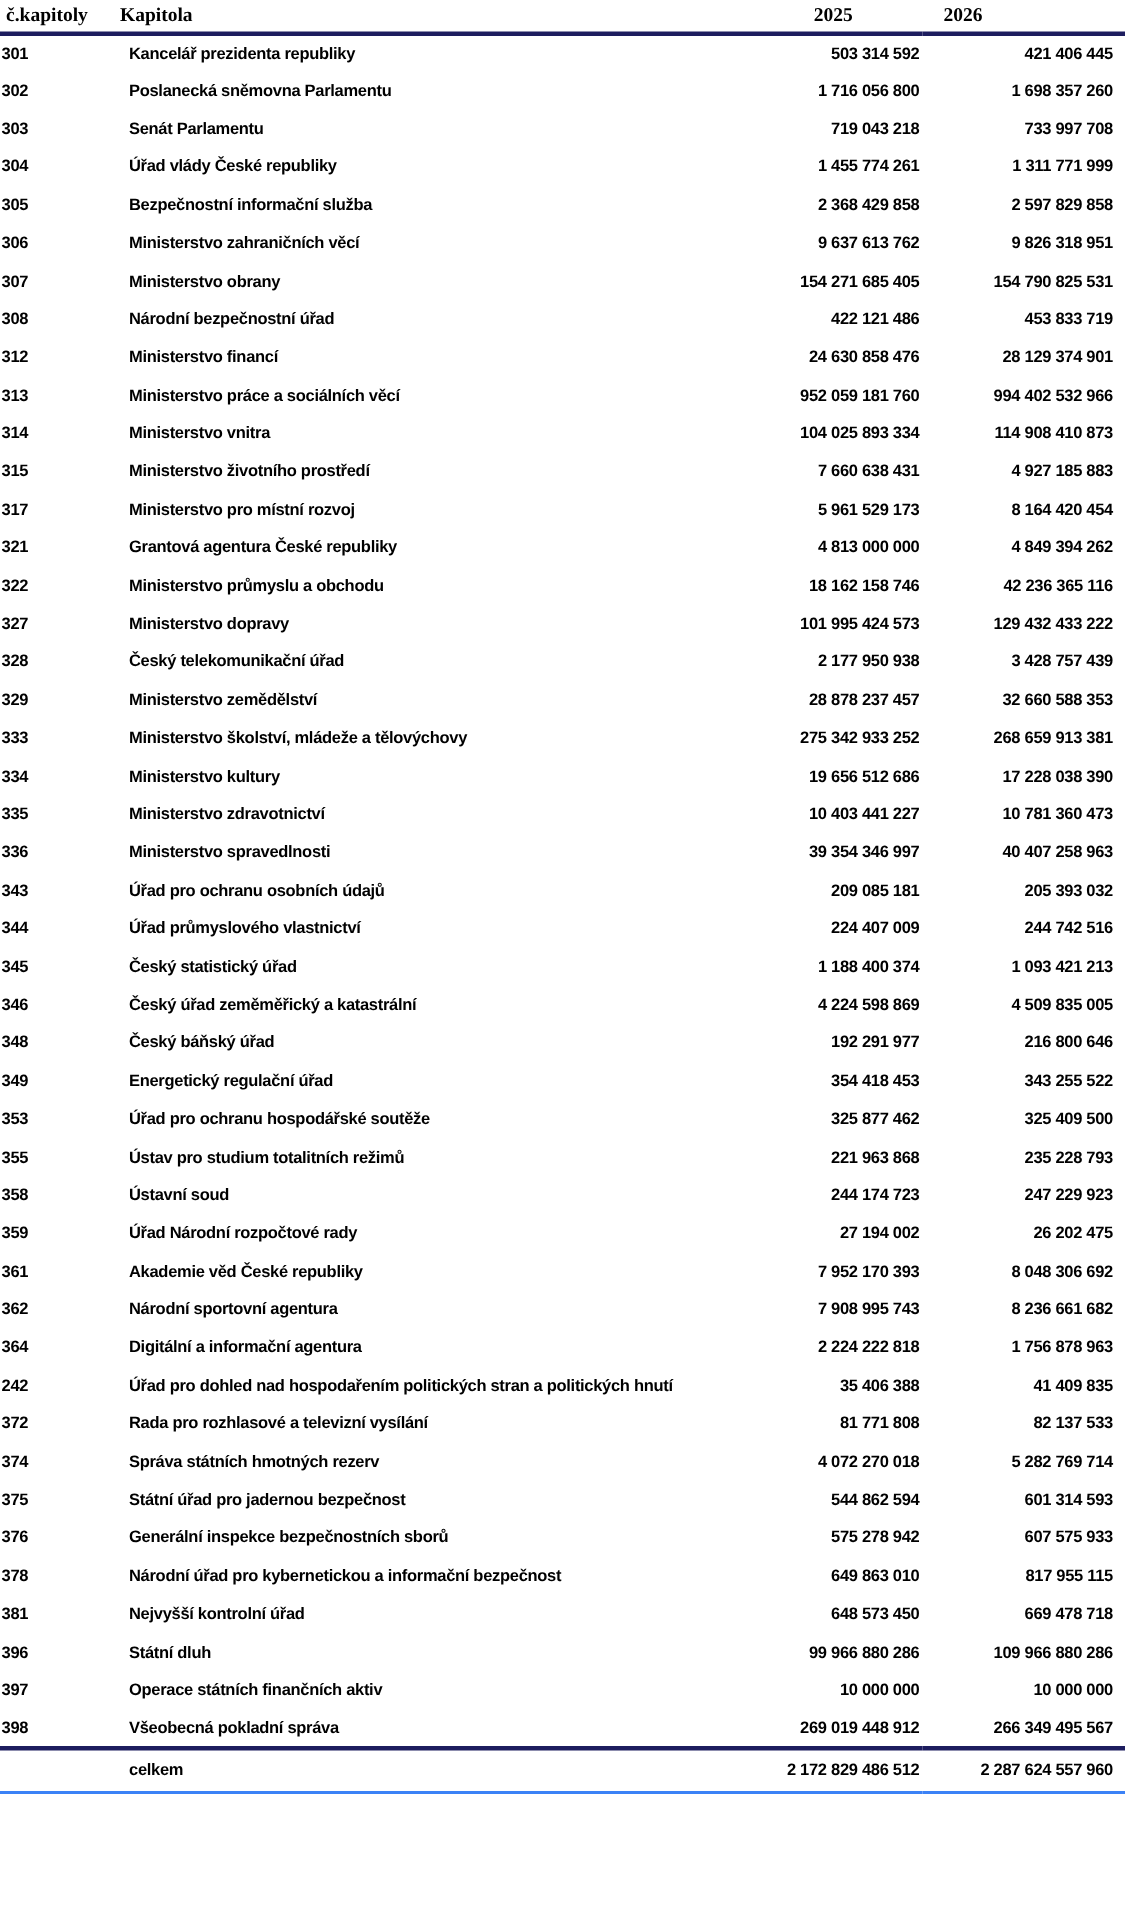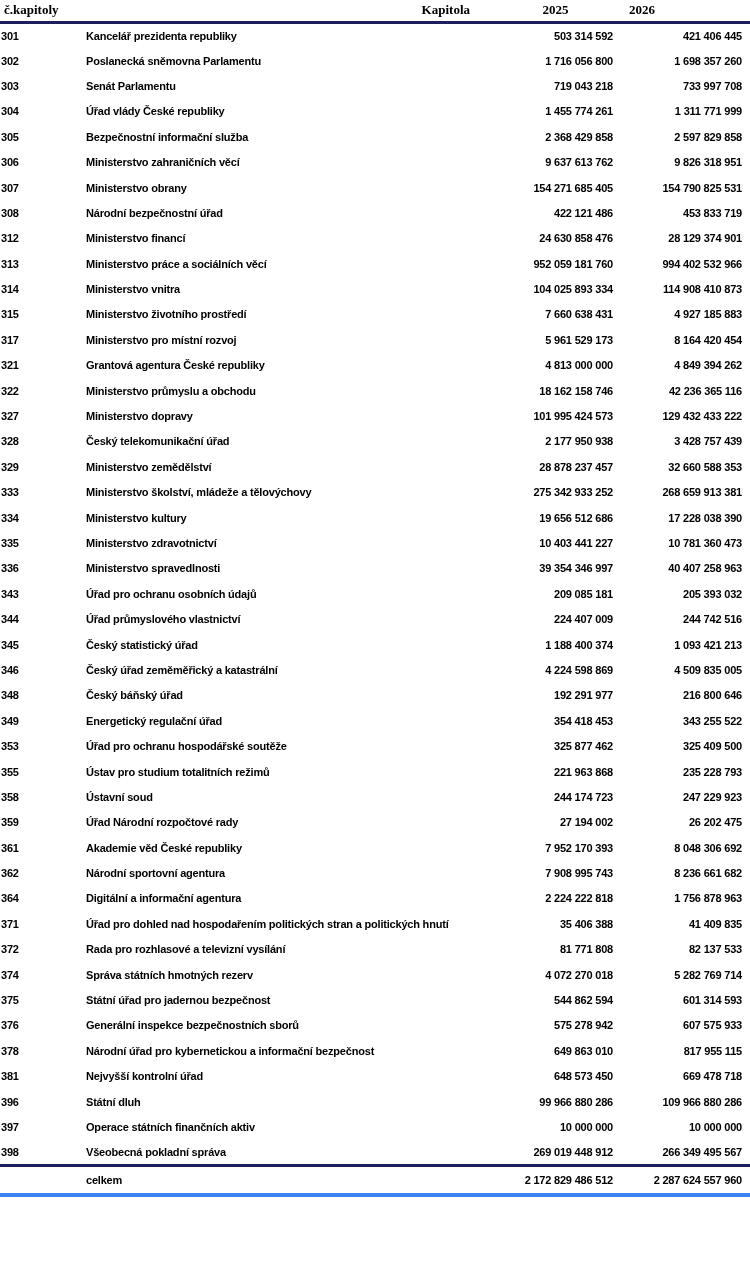--- a/index.html
+++ b/index.html
@@ -29,21 +29,21 @@
     font-family: "Liberation Serif", serif;
     font-weight: bold;
     font-size: 13px;
     height: 22px;
     padding: 2px 0 3px 0;
     vertical-align: middle;
     border-bottom: 3px solid #1d1d5f;
     white-space: nowrap;
   }
   th.h-no   { text-align: left; padding-left: 4px; }
-  th.h-name { text-align: right; }
+  th.h-name { text-align: left; }
   th.h-y1   { text-align: center; padding-left: 26px; }
   th.h-y2   { text-align: left; padding-left: 14px; font-family: Liberation Serif, serif; }
 
   tbody td {
     font-weight: bold;
     font-size: 11px;
     letter-spacing: -0.2px;
     height: 25.4px;
     vertical-align: middle;
     white-space: nowrap;
@@ -55,21 +55,21 @@
   td.c-y1   { padding-right: 2px; }
   td.c-y2   { padding-right: 8px; }
 
   tfoot td {
     font-weight: bold;
     font-size: 11px;
     letter-spacing: -0.2px;
     height: 30px;
     vertical-align: middle;
     border-top: 3px solid #1d1d5f;
-    border-bottom: 4px solid #3b82f6;
+    border-bottom: 2px solid #3b82f6;
     white-space: nowrap;
   }
 </style>
 </head>
 <body>
 
 <table class="budget">
   <colgroup>
     <col class="col-no">
     <col class="col-name">
@@ -325,21 +325,21 @@
   </tr>
 
   <tr>
     <td class="c-no">364</td>
     <td class="c-name">Digitální a informační agentura</td>
     <td class="c-y1 num">2 224 222 818</td>
     <td class="c-y2 num">1 756 878 963</td>
   </tr>
 
   <tr>
-    <td class="c-no">371</td>
+    <td class="c-no">242</td>
     <td class="c-name">Úřad pro dohled nad hospodařením politických stran a politických hnutí</td>
     <td class="c-y1 num">35 406 388</td>
     <td class="c-y2 num">41 409 835</td>
   </tr>
 
   <tr>
     <td class="c-no">372</td>
     <td class="c-name">Rada pro rozhlasové a televizní vysílání</td>
     <td class="c-y1 num">81 771 808</td>
     <td class="c-y2 num">82 137 533</td>

